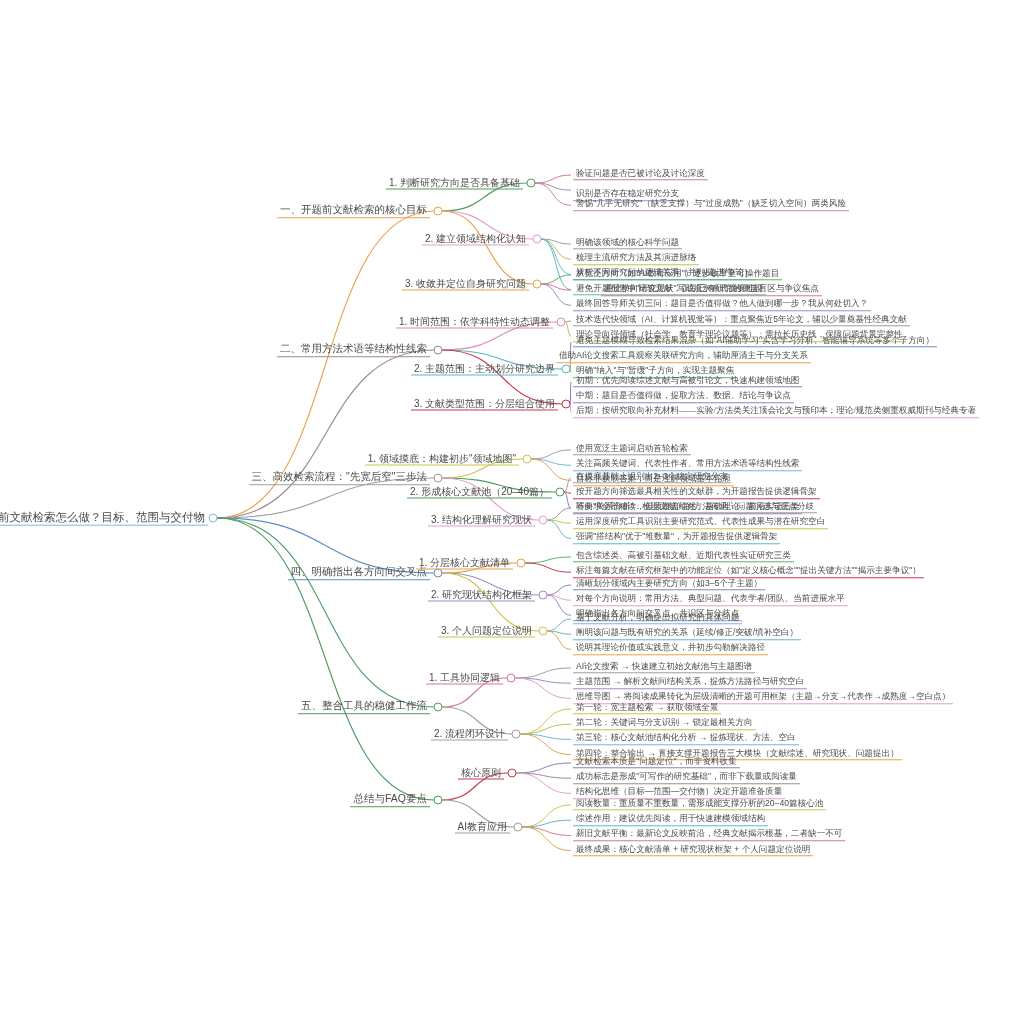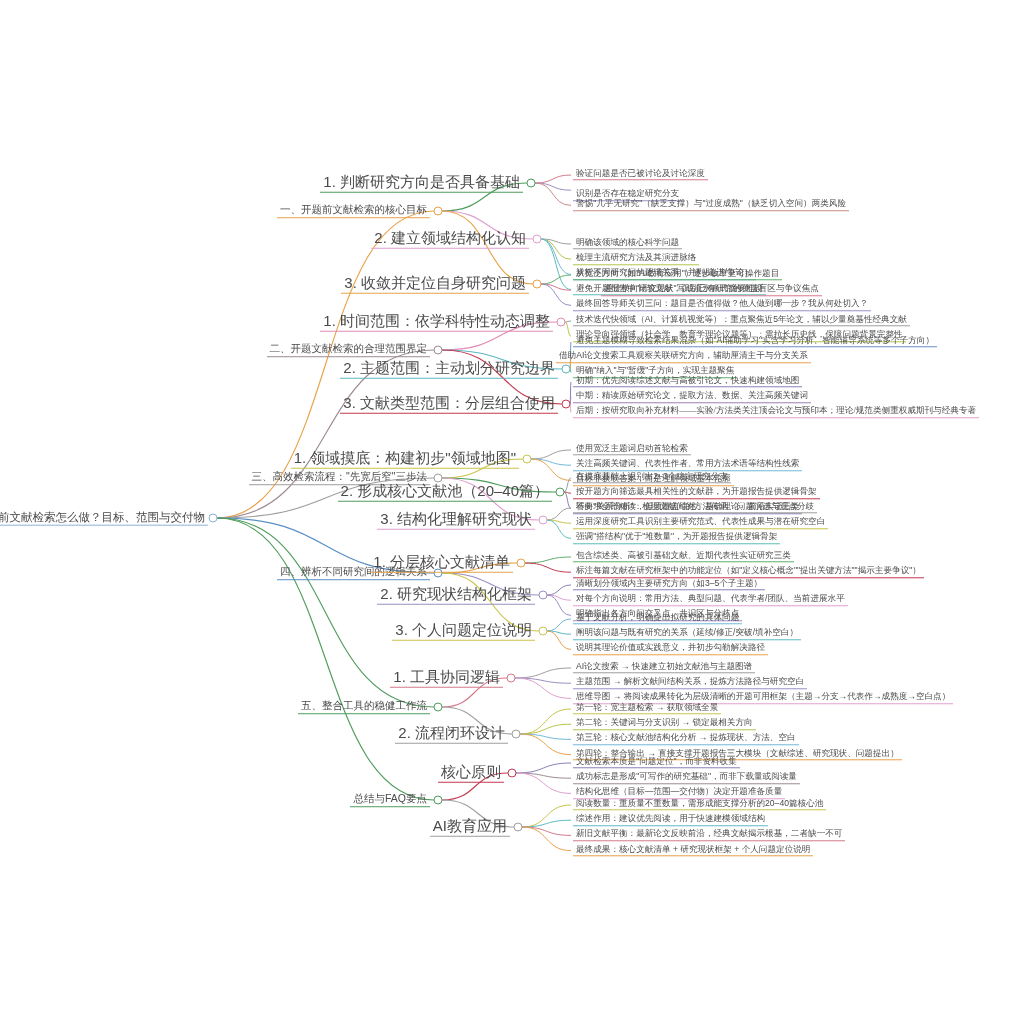--- a/index.html
+++ b/index.html
@@ -4,21 +4,21 @@
 <style>
   html,body{margin:0;padding:0;background:#ffffff;}
   body{font-family:"Liberation Sans","DejaVu Sans",sans-serif;}
   #canvas{position:relative;width:1024px;height:1024px;background:#fff;overflow:hidden;}
   svg#edges{position:absolute;left:0;top:0;width:1024px;height:1024px;pointer-events:none;}
   .node{position:absolute;white-space:nowrap;color:#4a4a4a;line-height:1.1;
         transform:translateY(-50%);}
   .node .txt{display:inline-block;padding:0 3px 1px 3px;border-bottom:1.1px solid #bbb;}
   .root{font-size:11.5px;}
   .lvl1{font-size:10.5px;}
-  .lvl2{font-size:15px;}
+  .lvl2{font-size:10px;}
   .leaf{font-size:8.6px;}
   .dot{position:absolute;width:7px;height:7px;border-radius:50%;background:#fff;
        border:1.3px solid #999;transform:translate(-50%,-50%);}
 </style>
 </head>
 <body>
 
 <div id="canvas">
   <svg id="edges">
       <path d="M217,518 C336.35,518 314.65,211 434,211" fill="none" stroke="#e8a24a" stroke-width="1.15"></path>
@@ -107,54 +107,54 @@
       <div class="dot" style="left: 537px; top: 239px; border-color: rgb(224, 160, 207);"></div>
       <div class="node leaf" style="top: 244px; left: 573px;"><span class="txt" style="border-bottom-color: rgb(158, 158, 158);">明确该领域的核心科学问题</span></div>
       <div class="node leaf" style="top: 259.2px; left: 573px;"><span class="txt" style="border-bottom-color: rgb(182, 196, 74);">梳理主流研究方法及其演进脉络</span></div>
       <div class="node leaf" style="top: 274.4px; left: 573px;"><span class="txt" style="border-bottom-color: rgb(111, 184, 216);">辨析不同研究间的逻辑关系（并列/递进/争论）</span></div>
       <div class="node leaf" style="top: 289.6px; left: 573px;"><span class="txt" style="border-bottom-color: rgb(91, 188, 184);">避免开题报告中"研究现状"写成流水账式摘要堆砌</span></div>
       <div class="node lvl2" style="top: 284px; left: auto; right: 495px;"><span class="txt" style="border-bottom-color: rgb(232, 162, 74);">3. 收敛并定位自身研究问题</span></div>
       <div class="dot" style="left: 537px; top: 284px; border-color: rgb(232, 162, 74);"></div>
       <div class="node leaf" style="top: 275px; left: 573px;"><span class="txt" style="border-bottom-color: rgb(95, 174, 106);">从宽泛方向（如"AI教育应用"）逐步收窄至可操作题目</span></div>
       <div class="node leaf" style="top: 290.2px; left: 573px; margin-left: 28px;"><span class="txt" style="border-bottom-color: rgb(212, 121, 138);">通过横向比较文献，识别已有研究的覆盖盲区与争议焦点</span></div>
       <div class="node leaf" style="top: 305.4px; left: 573px;"><span class="txt" style="border-bottom-color: rgb(155, 142, 196);">最终回答导师关切三问：题目是否值得做？他人做到哪一步？我从何处切入？</span></div>
-      <div class="node lvl1" style="top: 350px; left: auto; right: 594px;"><span class="txt" style="border-bottom-color: rgb(157, 138, 147);">二、开题文献检索的合理范围界定</span></div>
+      <div class="node lvl1" style="top: 350px; left: auto; right: 594px;"><span class="txt" style="border-bottom-color: rgb(157, 138, 147);">二、常用方法术语等结构性线索</span></div>
       <div class="dot" style="left: 438px; top: 350px; border-color: rgb(157, 138, 147);"></div>
       <div class="node lvl2" style="top: 322px; left: auto; right: 471px;"><span class="txt" style="border-bottom-color: rgb(224, 138, 180);">1. 时间范围：依学科特性动态调整</span></div>
       <div class="dot" style="left: 561px; top: 322px; border-color: rgb(224, 138, 180);"></div>
       <div class="node leaf" style="top: 321px; left: 573px;"><span class="txt" style="border-bottom-color: rgb(158, 158, 158);">技术迭代快领域（AI、计算机视觉等）：重点聚焦近5年论文，辅以少量奠基性经典文献</span></div>
       <div class="node leaf" style="top: 336.2px; left: 573px;"><span class="txt" style="border-bottom-color: rgb(182, 196, 74);">理论导向强领域（社会学、教育学理论议题等）：需拉长历史线，保障问题背景完整性</span></div>
       <div class="node lvl2" style="top: 369px; left: auto; right: 466px;"><span class="txt" style="border-bottom-color: rgb(91, 184, 196);">2. 主题范围：主动划分研究边界</span></div>
       <div class="dot" style="left: 566px; top: 369px; border-color: rgb(91, 184, 196);"></div>
       <div class="node leaf" style="top: 342px; left: 573px;"><span class="txt" style="border-bottom-color: rgb(106, 143, 196);">避免主题模糊导致检索结果混杂（如"AI辅助学习"实含学习分析、智能辅导系统等多个子方向）</span></div>
       <div class="node leaf" style="top: 357.2px; left: 556px;"><span class="txt" style="border-bottom-color: rgb(232, 162, 74);">借助AI论文搜索工具观察关联研究方向，辅助厘清主干与分支关系</span></div>
       <div class="node leaf" style="top: 372.4px; left: 573px;"><span class="txt" style="border-bottom-color: rgb(95, 174, 106);">明确"纳入"与"暂缓"子方向，实现主题聚焦</span></div>
       <div class="node lvl2" style="top: 404px; left: auto; right: 466px;"><span class="txt" style="border-bottom-color: rgb(196, 57, 79);">3. 文献类型范围：分层组合使用</span></div>
       <div class="dot" style="left: 566px; top: 404px; border-color: rgb(196, 57, 79);"></div>
       <div class="node leaf" style="top: 382px; left: 573px;"><span class="txt" style="border-bottom-color: rgb(138, 127, 184);">初期：优先阅读综述文献与高被引论文，快速构建领域地图</span></div>
-      <div class="node leaf" style="top: 397.2px; left: 573px;"><span class="txt" style="border-bottom-color: rgb(155, 127, 184);">中期：精读原始研究论文，提取方法、数据、关注高频关键词</span></div>
+      <div class="node leaf" style="top: 397.2px; left: 573px;"><span class="txt" style="border-bottom-color: rgb(155, 127, 184);">中期：题目是否值得做，提取方法、数据、结论与争议点</span></div>
       <div class="node leaf" style="top: 412.4px; left: 573px; font-family: Liberation Serif, serif;"><span class="txt" style="border-bottom-color: rgb(224, 160, 207);">后期：按研究取向补充材料——实验/方法类关注顶会论文与预印本；理论/规范类侧重权威期刊与经典专著</span></div>
       <div class="node lvl1" style="top: 478px; left: auto; right: 594px;"><span class="txt" style="border-bottom-color: rgb(158, 158, 158);">三、高效检索流程："先宽后窄"三步法</span></div>
       <div class="dot" style="left: 438px; top: 478px; border-color: rgb(158, 158, 158);"></div>
       <div class="node lvl2" style="top: 459px; left: auto; right: 505px;"><span class="txt" style="border-bottom-color: rgb(201, 196, 74);">1. 领域摸底：构建初步"领域地图"</span></div>
       <div class="dot" style="left: 527px; top: 459px; border-color: rgb(201, 196, 74);"></div>
       <div class="node leaf" style="top: 450px; left: 573px;"><span class="txt" style="border-bottom-color: rgb(158, 158, 158);">使用宽泛主题词启动首轮检索</span></div>
       <div class="node leaf" style="top: 465.2px; left: 573px;"><span class="txt" style="border-bottom-color: rgb(111, 184, 216);">关注高频关键词、代表性作者、常用方法术语等结构性线索</span></div>
       <div class="node leaf" style="top: 480.4px; left: 573px;"><span class="txt" style="border-bottom-color: rgb(232, 162, 74);">目标非获取答案，而是理解领域基本轮廓</span></div>
       <div class="node lvl2" style="top: 492px; left: auto; right: 472px;"><span class="txt" style="border-bottom-color: rgb(79, 157, 93);">2. 形成核心文献池（20–40篇）</span></div>
       <div class="dot" style="left: 560px; top: 492px; border-color: rgb(79, 157, 93);"></div>
       <div class="node leaf" style="top: 478px; left: 573px;"><span class="txt" style="border-bottom-color: rgb(158, 158, 158);">在摸底基础上识别出2–3个稳定研究分支</span></div>
       <div class="node leaf" style="top: 493.2px; left: 573px;"><span class="txt" style="border-bottom-color: rgb(196, 57, 79);">按开题方向筛选最具相关性的文献群，为开题报告提供逻辑骨架</span></div>
       <div class="node leaf" style="top: 508.4px; left: 573px;"><span class="txt" style="border-bottom-color: rgb(138, 127, 184);">不要求全部精读，但须覆盖综述、基础理论、前沿实证三类</span></div>
       <div class="node lvl2" style="top: 520px; left: auto; right: 489px;"><span class="txt" style="border-bottom-color: rgb(224, 160, 207);">3. 结构化理解研究现状</span></div>
       <div class="dot" style="left: 543px; top: 520px; border-color: rgb(224, 160, 207);"></div>
       <div class="node leaf" style="top: 508px; left: 573px;"><span class="txt" style="border-bottom-color: rgb(158, 158, 158);">转向"关系分析"：梳理文献间的方法传承、问题演进与观点分歧</span></div>
       <div class="node leaf" style="top: 523.2px; left: 573px;"><span class="txt" style="border-bottom-color: rgb(201, 196, 74);">运用深度研究工具识别主要研究范式、代表性成果与潜在研究空白</span></div>
       <div class="node leaf" style="top: 538.4px; left: 573px;"><span class="txt" style="border-bottom-color: rgb(91, 188, 184);">强调"搭结构"优于"堆数量"，为开题报告提供逻辑骨架</span></div>
-      <div class="node lvl1" style="top: 573px; left: auto; right: 594px;"><span class="txt" style="border-bottom-color: rgb(90, 143, 196);">四、辨析不同研究间的逻辑关系</span></div>
+      <div class="node lvl1" style="top: 573px; left: auto; right: 594px;"><span class="txt" style="border-bottom-color: rgb(90, 143, 196);">四、明确指出各方向间交叉点</span></div>
       <div class="dot" style="left: 438px; top: 573px; border-color: rgb(90, 143, 196);"></div>
       <div class="node lvl2" style="top: 563px; left: auto; right: 511px;"><span class="txt" style="border-bottom-color: rgb(232, 162, 74);">1. 分层核心文献清单</span></div>
       <div class="dot" style="left: 521px; top: 563px; border-color: rgb(232, 162, 74);"></div>
       <div class="node leaf" style="top: 557px; left: 573px;"><span class="txt" style="border-bottom-color: rgb(95, 174, 106);">包含综述类、高被引基础文献、近期代表性实证研究三类</span></div>
       <div class="node leaf" style="top: 572.2px; left: 573px;"><span class="txt" style="border-bottom-color: rgb(196, 57, 79);">标注每篇文献在研究框架中的功能定位（如"定义核心概念""提出关键方法""揭示主要争议"）</span></div>
       <div class="node lvl2" style="top: 595px; left: auto; right: 489px;"><span class="txt" style="border-bottom-color: rgb(155, 142, 196);">2. 研究现状结构化框架</span></div>
       <div class="dot" style="left: 543px; top: 595px; border-color: rgb(155, 142, 196);"></div>
       <div class="node leaf" style="top: 585px; left: 573px;"><span class="txt" style="border-bottom-color: rgb(138, 127, 184);">清晰划分领域内主要研究方向（如3–5个子主题）</span></div>
       <div class="node leaf" style="top: 600.2px; left: 573px;"><span class="txt" style="border-bottom-color: rgb(224, 160, 207);">对每个方向说明：常用方法、典型问题、代表学者/团队、当前进展水平</span></div>
       <div class="node leaf" style="top: 615.4px; left: 573px;"><span class="txt" style="border-bottom-color: rgb(155, 142, 196);">明确指出各方向间交叉点、共识区与分歧点</span></div>

